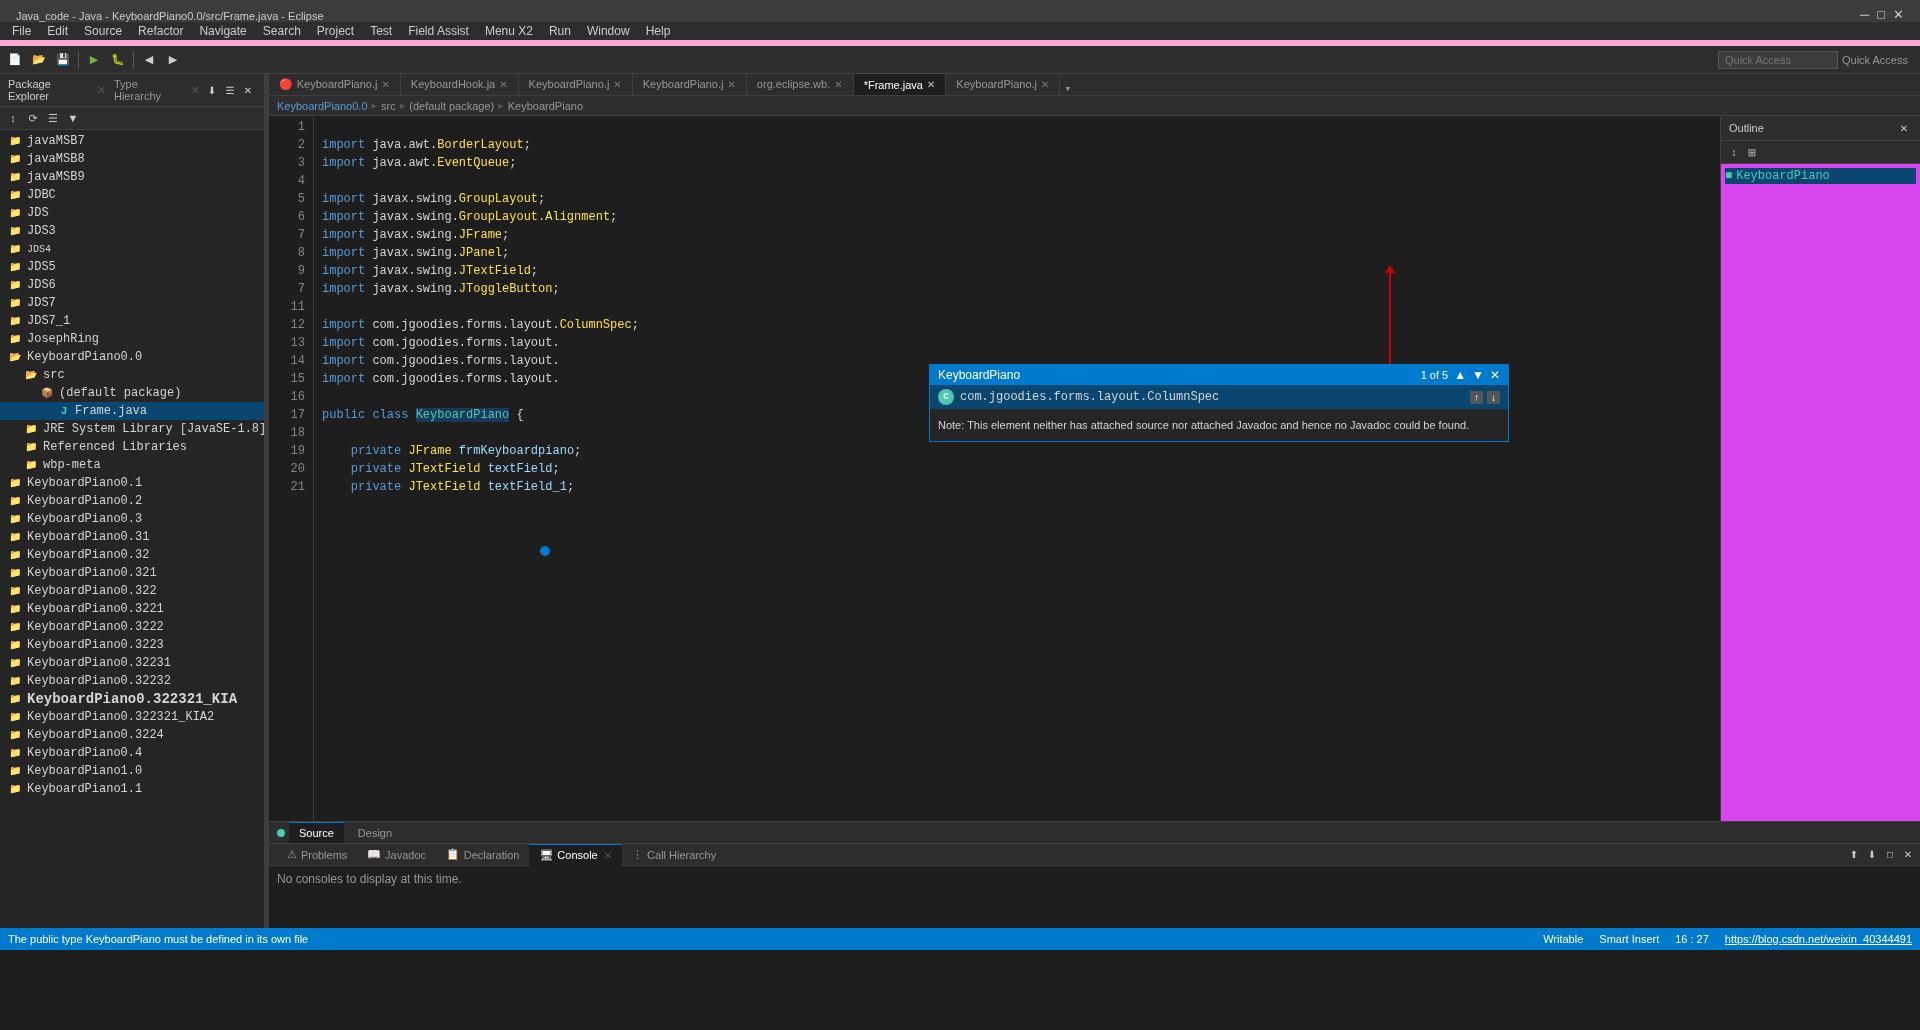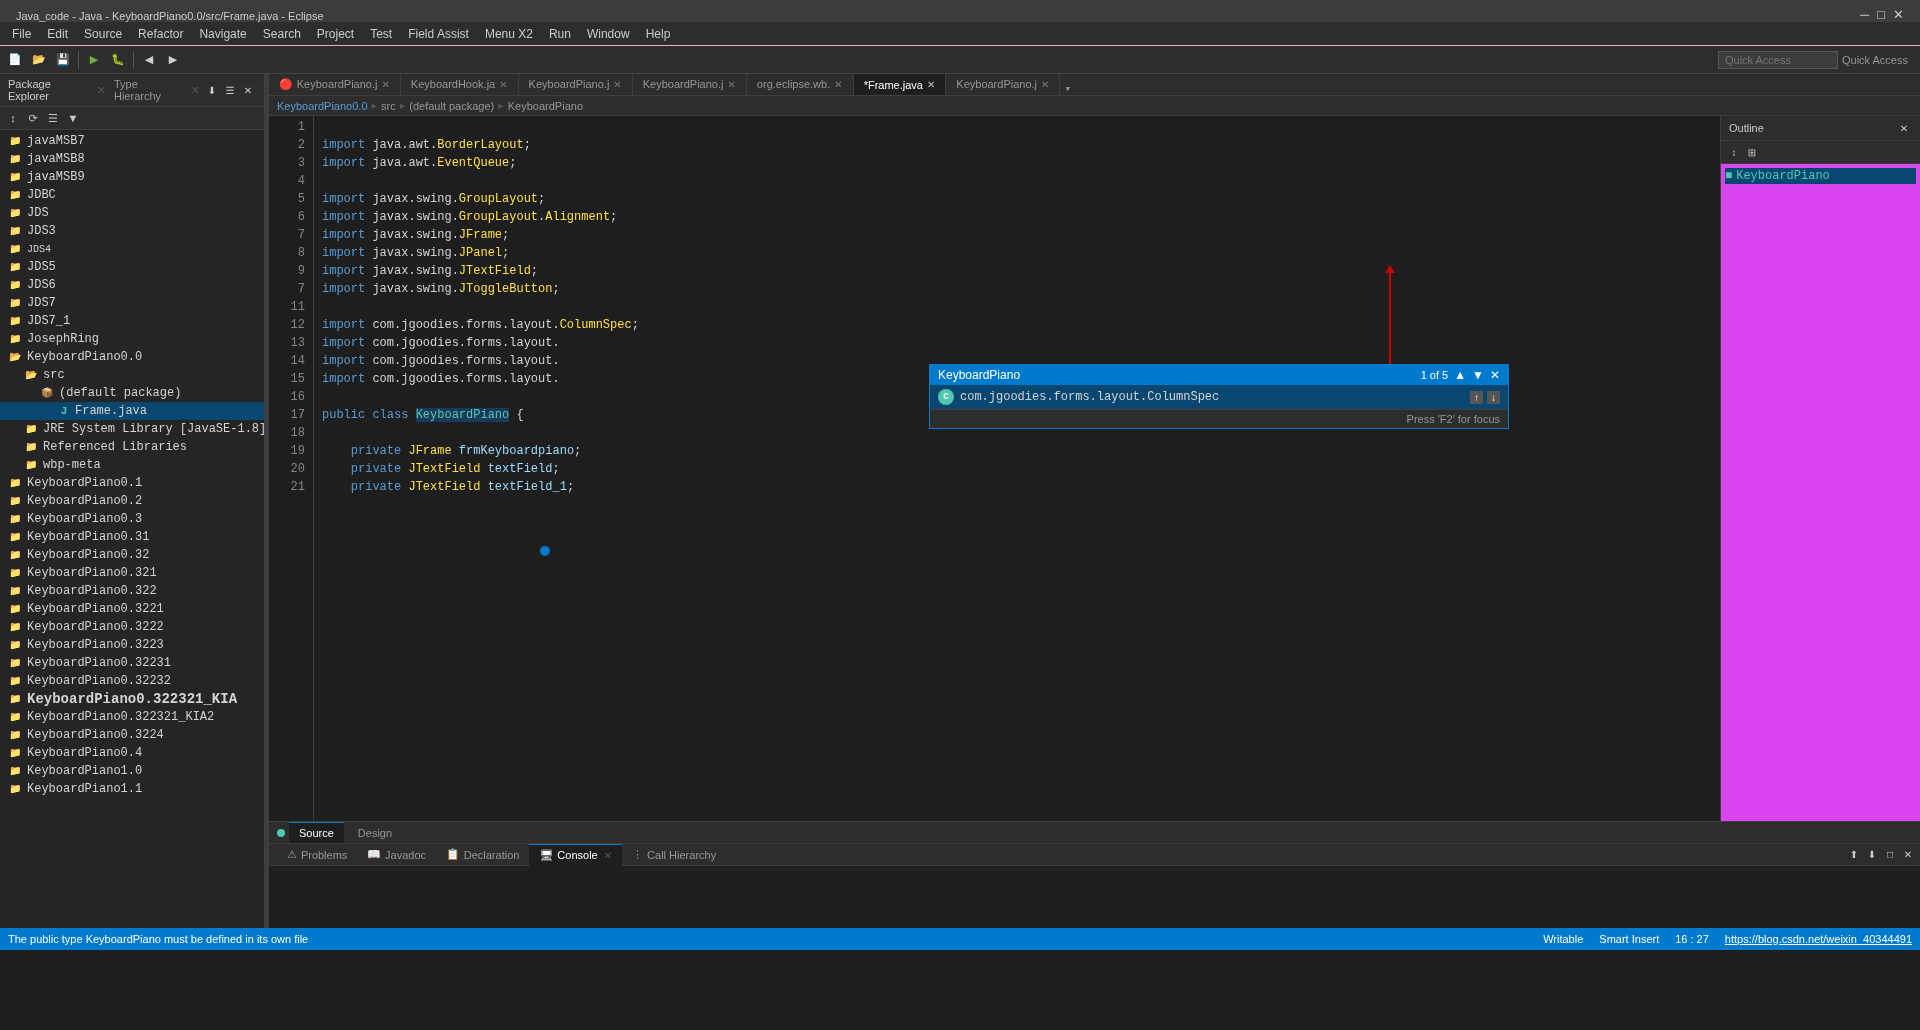--- a/index.html
+++ b/index.html
@@ -4,21 +4,21 @@
   <style>
     * { margin: 0; padding: 0; box-sizing: border-box; }
     body { font-family: 'Consolas', 'Courier New', monospace; font-size: 12px; background: #1e1e1e; color: #d4d4d4; overflow: hidden; width: 1920px; height: 1030px; }
     
     
     #title-bar { background: #3c3c3c; height: 22px; display: flex; align-items: flex-end; justify-content: space-between; padding: 0 16px; color: #cccccc; font-size: 11px; font-family: 'Segoe UI', sans-serif; }
     #title-bar-controls { display: flex; gap: 8px; }
     #title-bar-controls span { cursor: pointer; font-size: 13px; }
     
     
-    #menu-bar { background: #2d2d2d; height: 24px; display: flex; align-items: center; padding: 0 4px; border-bottom: 1px solid #f9a8d4; font-family: 'Segoe UI', sans-serif; font-size: 12px; }
+    #menu-bar { background: #2d2d2d; height: 24px; display: flex; align-items: center; padding: 0 4px; border-bottom: 6px solid #f9a8d4; font-family: 'Segoe UI', sans-serif; font-size: 12px; }
     .menu-item { padding: 2px 8px; cursor: pointer; color: #cccccc; }
     
     
     #toolbar { background: #2d2d2d; height: 28px; display: flex; align-items: center; padding: 0 4px; border-bottom: 1px solid #444; gap: 2px; }
     .toolbar-btn { background: transparent; border: none; color: #cccccc; cursor: pointer; padding: 2px 4px; font-size: 11px; width: 22px; height: 22px; display: flex; align-items: center; justify-content: center; }
     .toolbar-separator { width: 1px; height: 18px; background: #555; margin: 0 2px; }
     
     
     #main-layout { display: flex; height: calc(1030px - 22px - 24px - 28px - 22px - 24px); }
     
@@ -429,22 +429,22 @@
             </div>
           </div>
           <div id="ac-item-selected">
             <div class="ac-icon">C</div>
             <span>com.jgoodies.forms.layout.ColumnSpec</span>
             <div style="display:flex;gap:4px;margin-left:auto;">
               <button style="background:#555;border:none;color:white;cursor:pointer;font-size:10px;padding:1px 4px;">↑</button>
               <button style="background:#555;border:none;color:white;cursor:pointer;font-size:10px;padding:1px 4px;">↓</button>
             </div>
           </div>
-          <div id="ac-footer">
-            <span>Press 'F2' for focus</span>
+          <div id="ac-body">
+            <span>Note: This element neither has attached source nor attached Javadoc and hence no Javadoc could be found.</span>
           </div>
         </div>
 
         <div id="red-arrow"></div>
 
         <div id="gutter-marker"></div>
 
       </div>
 
       <div id="outline-panel">
@@ -498,20 +498,23 @@
           <span>⋮</span>
           <span>Call Hierarchy</span>
         </div>
         <div style="flex:1;"></div>
         <div style="display:flex;gap:2px;padding:0 4px;">
           <button class="toolbar-btn" style="width:16px;height:16px;font-size:10px;">⬆</button>
           <button class="toolbar-btn" style="width:16px;height:16px;font-size:10px;">⬇</button>
           <button class="toolbar-btn" style="width:16px;height:16px;font-size:10px;">□</button>
           <button class="toolbar-btn" style="width:16px;height:16px;font-size:10px;">✕</button>
         </div>
+      </div>
+      <div id="bottom-content">
+        <span>No consoles to display at this time.</span>
       </div>
     </div>
 
   </div>
 
 </div>
 
 <div id="status-bar">
   <div id="status-left">
     <span>The public type KeyboardPiano must be defined in its own file</span>

